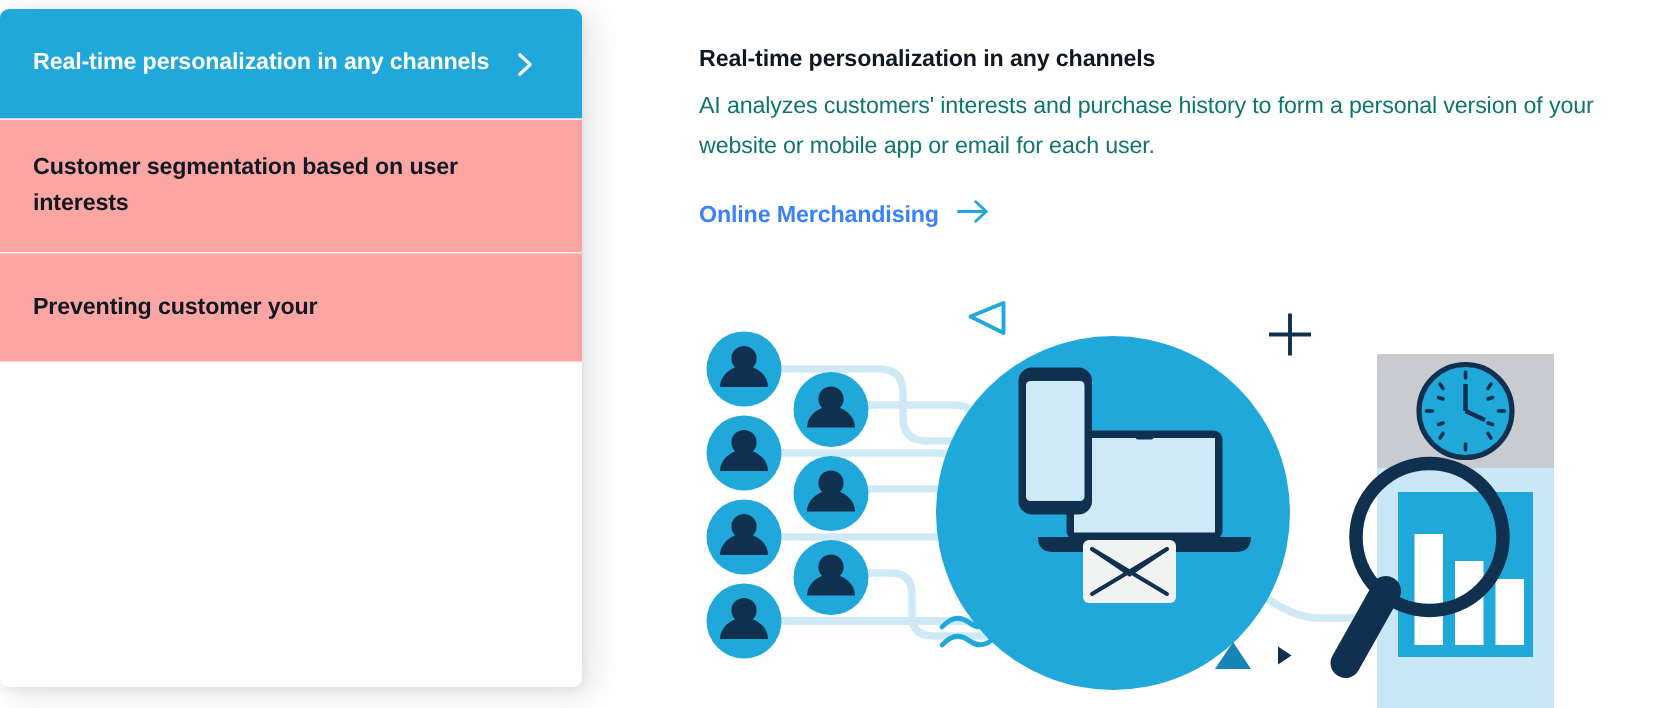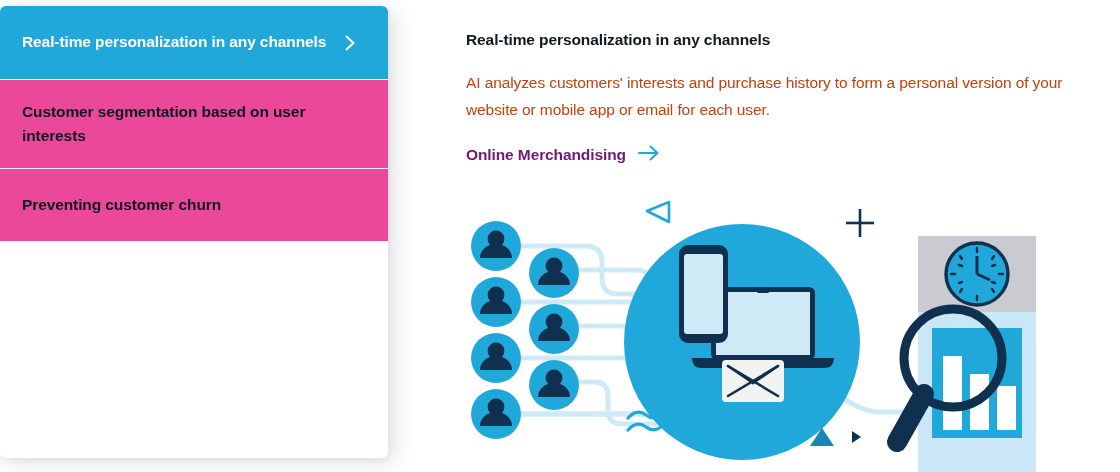--- a/index.html
+++ b/index.html
@@ -35,21 +35,21 @@
   }
 
   .acc-item {
     position: relative;
     width: 100%;
     padding: 20px 58px 20px 22px;
     display: flex;
     align-items: center;
     min-height: 73px;
     cursor: pointer;
-    background: #ec4899;
+    background: #fca5a5;
   }
 
   .acc-item + .acc-item { border-top: 1px solid #edeef0; }
 
   .acc-item.active {
     background: #21a8da;
     border-top-color: #21a8da;
   }
 
   .acc-label {
@@ -84,34 +84,34 @@
 
   #content-title {
     margin-top: 31px;
     font-size: 15.5px;
     font-weight: 700;
     color: #101820;
     letter-spacing: -0.1px;
   }
 
   #content-body {
-    margin-top: 21px;
+    margin-top: 9px;
     font-size: 15.5px;
     line-height: 1.72;
-    color: #c2410c;
+    color: #0f766e;
     width: 634px;
     letter-spacing: -0.1px;
   }
 
   #content-link {
     margin-top: 22px;
     display: inline-flex;
     align-items: center;
     gap: 12px;
-    color: #701a75;
+    color: #3b82f6;
     font-size: 15.5px;
     font-weight: 700;
     text-decoration: none;
     letter-spacing: -0.1px;
   }
 
   
   #illustration {
     position: absolute;
     left: 0;
@@ -138,21 +138,21 @@
     </div>
 
     <div class="acc-item">
       <span class="acc-label">Customer segmentation based on user interests</span>
 
     </div>
 
 
 
     <div class="acc-item">
-      <span class="acc-label">Preventing customer churn</span>
+      <span class="acc-label">Preventing customer your</span>
 
     </div>
 
   </div>
 
   <div id="content">
 
     <div id="content-title">Real-time personalization in any channels</div>
 
     <p id="content-body">AI analyzes customers' interests and purchase history to form a personal version of your website or mobile app or email for each user.</p>

